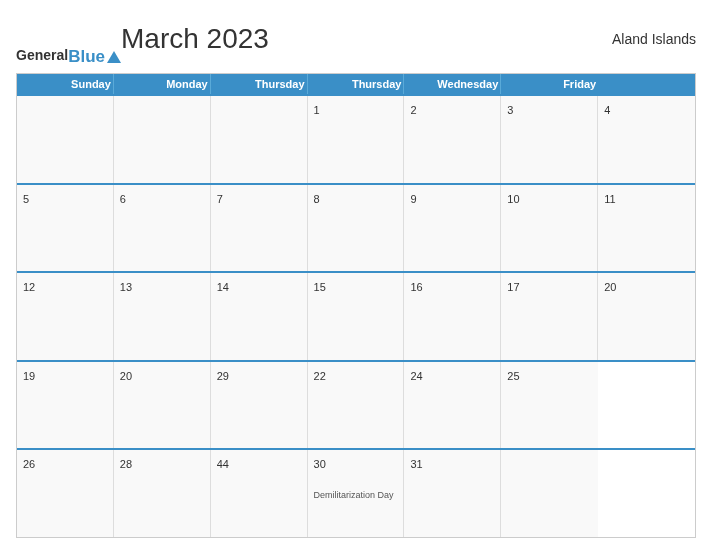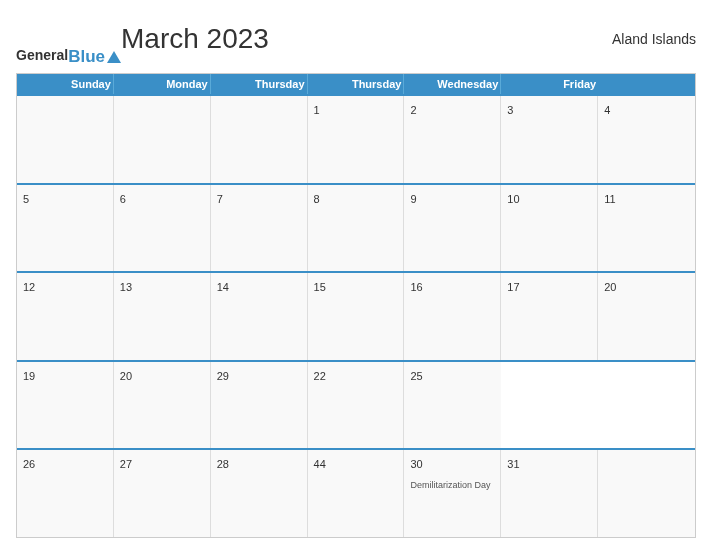--- a/index.html
+++ b/index.html
@@ -109,21 +109,21 @@
       background: #f9f9f9;
     }
     .day-number {
       font-size: 11px;
       color: #333;
       font-weight: normal;
     }
     .event-text {
       font-size: 9px;
       color: #555;
-      margin-top: 8px;
+      margin-top: 18px;
       line-height: 1.3;
     }
   </style>
 </head>
 <body>
 
 <div class="page">
   <div class="header">
     <div class="logo">
       <span class="logo-general">General</span>
@@ -175,26 +175,26 @@
         <div class="cal-cell"><span class="day-number">16</span></div>
         <div class="cal-cell"><span class="day-number">17</span></div>
         <div class="cal-cell"><span class="day-number">20</span></div>
       </div>
 
       <div class="cal-week">
         <div class="cal-cell"><span class="day-number">19</span></div>
         <div class="cal-cell"><span class="day-number">20</span></div>
         <div class="cal-cell"><span class="day-number">29</span></div>
         <div class="cal-cell"><span class="day-number">22</span></div>
+        <div class="cal-cell"><span class="day-number">24</span></div>
         <div class="cal-cell"><span class="day-number">25</span></div>
       </div>
 
       <div class="cal-week">
         <div class="cal-cell"><span class="day-number">26</span></div>
-        <div class="cal-cell"><span class="day-number">27</span></div>
         <div class="cal-cell"><span class="day-number">28</span></div>
         <div class="cal-cell"><span class="day-number">44</span></div>
         <div class="cal-cell">
           <span class="day-number">30</span>
           <div class="event-text">Demilitarization Day</div>
         </div>
         <div class="cal-cell"><span class="day-number">31</span></div>
         <div class="cal-cell empty"></div>
       </div>
     </div>

